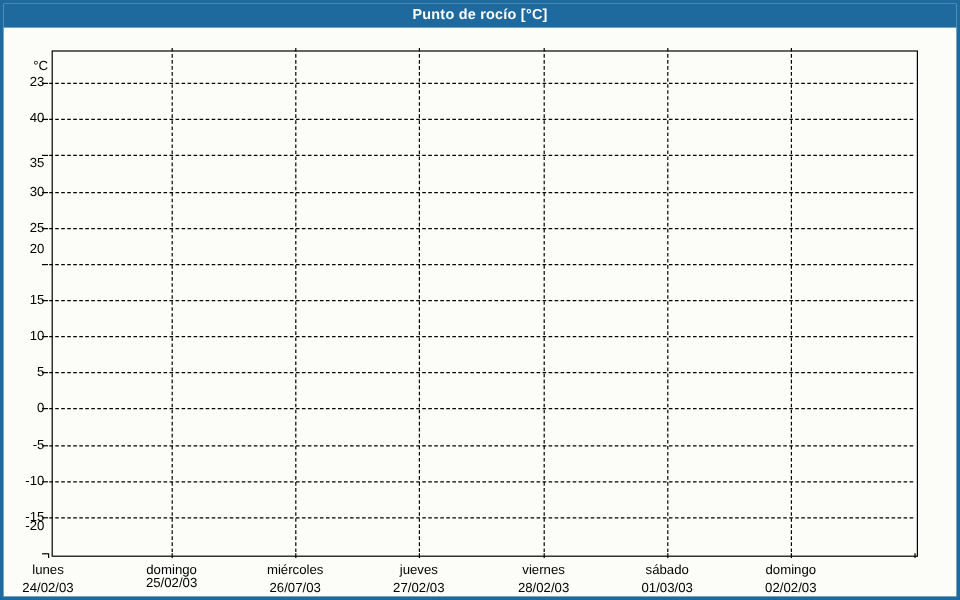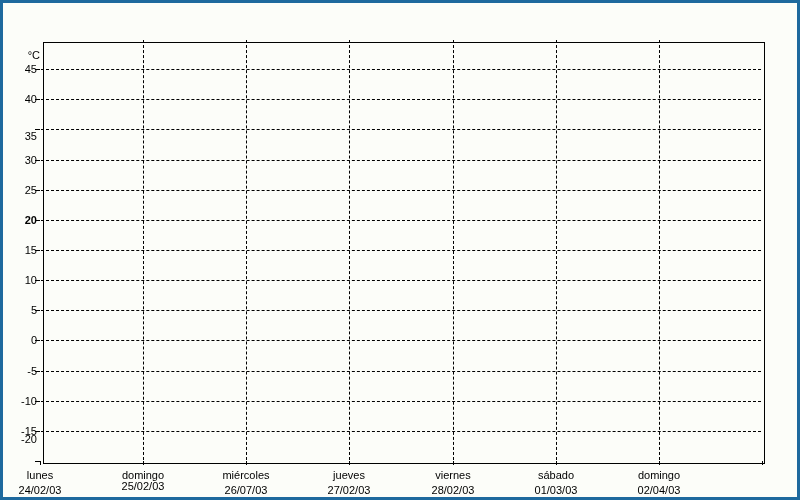--- a/index.html
+++ b/index.html
@@ -59,42 +59,45 @@
   #y-unit{
     position:absolute;width:30px;height:14px;line-height:14px;
     text-align:right;font-size:11px;
     left:7px;top:45px;
   }
 </style>
 </head>
 <body>
 
 <div id="app">
+  <div id="titlebar">
+    <span class="title">Punto de rocío [°C]</span>
+  </div>
 
   <div id="y-unit">°C</div>
 
   <div id="plot-area"></div>
 <div class="grid-h" style="left: 38px; top: 66px; width: 720px;"></div>
     <div class="tick-left" style="left: 32px; top: 66px;"></div>
-    <div class="ylab" style="left: 4px; top: 59px;">45</div>
+    <div class="ylab" style="left: 4px; top: 59px;">23</div>
     <div class="grid-h" style="left: 38px; top: 96px; width: 720px;"></div>
     <div class="tick-left" style="left: 32px; top: 96px;"></div>
     <div class="ylab" style="left: 4px; top: 89px;">40</div>
     <div class="grid-h" style="left: 38px; top: 126px; width: 720px;"></div>
     <div class="tick-left" style="left: 32px; top: 126px;"></div>
     <div class="ylab" style="left: 4px; top: 126px;">35</div>
     <div class="grid-h" style="left: 38px; top: 157px; width: 720px;"></div>
     <div class="tick-left" style="left: 32px; top: 157px;"></div>
     <div class="ylab" style="left: 4px; top: 150px;">30</div>
     <div class="grid-h" style="left: 38px; top: 187px; width: 720px;"></div>
     <div class="tick-left" style="left: 32px; top: 187px;"></div>
     <div class="ylab" style="left: 4px; top: 180px;">25</div>
     <div class="grid-h" style="left: 38px; top: 217px; width: 720px;"></div>
     <div class="tick-left" style="left: 32px; top: 217px;"></div>
-    <div class="ylab" style="left: 4px; top: 210px; font-weight: bold;">20</div>
+    <div class="ylab" style="left: 4px; top: 198px;">20</div>
     <div class="grid-h" style="left: 38px; top: 247px; width: 720px;"></div>
     <div class="tick-left" style="left: 32px; top: 247px;"></div>
     <div class="ylab" style="left: 4px; top: 240px;">15</div>
     <div class="grid-h" style="left: 38px; top: 277px; width: 720px;"></div>
     <div class="tick-left" style="left: 32px; top: 277px;"></div>
     <div class="ylab" style="left: 4px; top: 270px;">10</div>
     <div class="grid-h" style="left: 38px; top: 307px; width: 720px;"></div>
     <div class="tick-left" style="left: 32px; top: 307px;"></div>
     <div class="ylab" style="left: 4px; top: 300px;">5</div>
     <div class="grid-h" style="left: 38px; top: 337px; width: 720px;"></div>
@@ -131,14 +134,14 @@
     <div class="xlab" style="left: 95px; top: 476px;">25/02/03</div>
     <div class="xlab" style="left: 198px; top: 465px;">miércoles</div>
     <div class="xlab" style="left: 198px; top: 480px;">26/07/03</div>
     <div class="xlab" style="left: 301px; top: 465px;">jueves</div>
     <div class="xlab" style="left: 301px; top: 480px;">27/02/03</div>
     <div class="xlab" style="left: 405px; top: 465px;">viernes</div>
     <div class="xlab" style="left: 405px; top: 480px;">28/02/03</div>
     <div class="xlab" style="left: 508px; top: 465px;">sábado</div>
     <div class="xlab" style="left: 508px; top: 480px;">01/03/03</div>
     <div class="xlab" style="left: 611px; top: 465px;">domingo</div>
-    <div class="xlab" style="left: 611px; top: 480px;">02/04/03</div>
+    <div class="xlab" style="left: 611px; top: 480px;">02/02/03</div>
   </div>
 
 </body></html>

